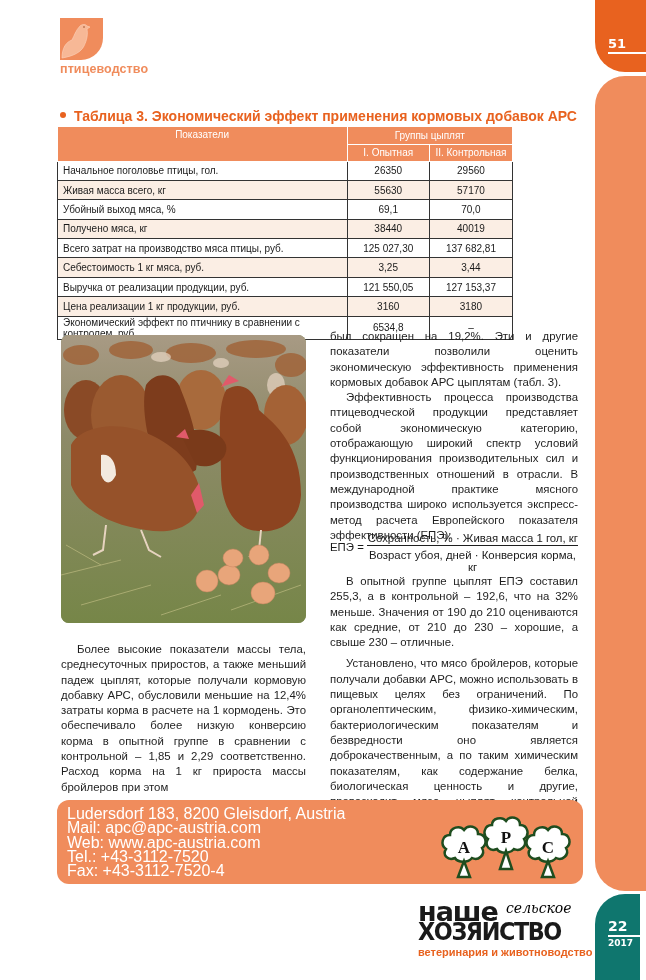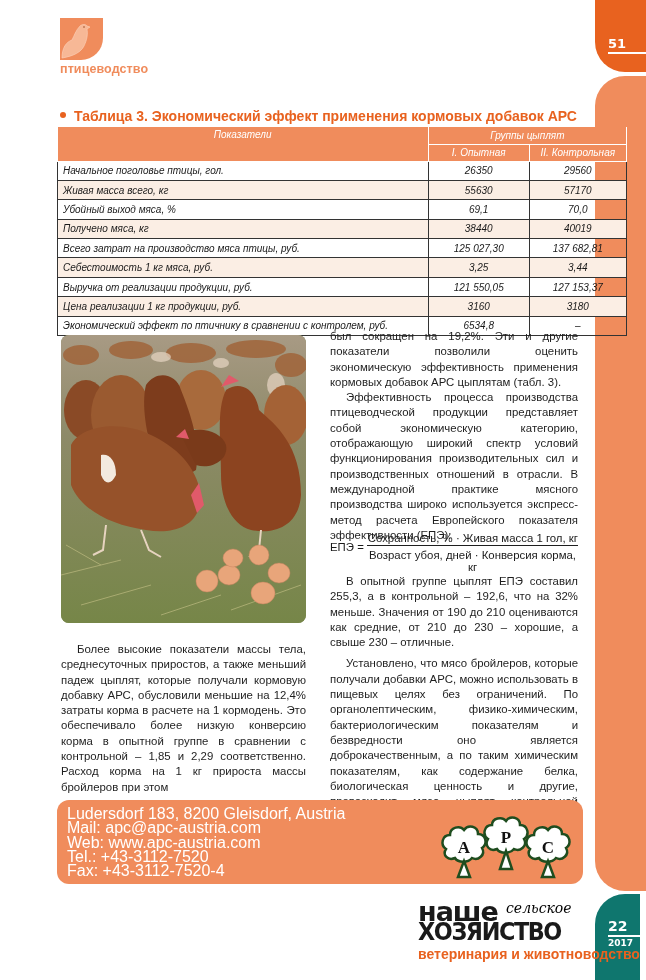--- a/index.html
+++ b/index.html
@@ -19,21 +19,21 @@
   
   .section-logo { position: absolute; left: 60px; top: 18px; width: 43px; height: 42px; background: #f08c5c; border-bottom-right-radius: 22px; overflow: hidden; }
   .section-logo svg { position: absolute; left: 0; top: 0; }
   .section-name { position: absolute; left: 60px; top: 62px; color: #f08c5c; font-weight: bold; font-size: 12.5px; letter-spacing: 0.1px; }
 
   
   .table-title { position: absolute; left: 60px; top: 108px; color: #e8621f; font-weight: bold; font-size: 14px; white-space: nowrap; }
   .table-title .bullet { display: inline-block; width: 6px; height: 6px; background: #e8621f; border-radius: 50%; margin-right: 8px; vertical-align: middle; position: relative; top: -2px; }
 
   
-  table.data-table { position: absolute; left: 57px; top: 127px; width: 570px; border-collapse: collapse; font-size: 10px; font-style: italic; }
+  table.data-table { position: absolute; left: 57px; top: 127px; width: 456px; border-collapse: collapse; font-size: 10px; }
   table.data-table th { background: #f08c5c; color: #fff; font-weight: normal; height: 17px; font-size: 10px; text-align: center; border: 1px solid #fff; border-top: none; }
   table.data-table th.first { border-left: none; }
   table.data-table td { height: 19.4px; border: 1px solid #333; padding: 0 5px; }
   table.data-table td.val { text-align: center; }
   table.data-table tr.shade td { background: #fbeee4; }
   table.data-table col.c1 { width: 335px; }
   table.data-table col.c2 { width: 91px; }
   table.data-table col.c3 { width: 88px; }
 
   
@@ -57,21 +57,21 @@
   
   .contact { position: absolute; left: 57px; top: 800px; width: 526px; height: 84px; background: #f08c5c; border-radius: 12px; }
   .contact .lines { position: absolute; left: 10px; top: 7px; color: #fff; font-size: 16px; line-height: 14.3px; }
   .apc-logo { position: absolute; left: 438px; top: 815px; width: 135px; height: 64px; }
 
   
   .mag-logo { position: absolute; left: 418px; top: 898px; width: 170px; height: 75px; }
   .mag-logo .w1 { position: absolute; left: 0; top: 0; font-family: "DejaVu Sans", sans-serif; font-size: 27px; font-weight: bold; color: #1a1a1a; letter-spacing: -1px; line-height: 27px; }
   .mag-logo .w2 { position: absolute; left: 0; top: 22px; font-family: "DejaVu Sans", sans-serif; font-size: 24px; font-weight: bold; color: #1a1a1a; letter-spacing: -1.5px; line-height: 24px; transform: scaleX(0.93); transform-origin: left; }
   .mag-logo .script { position: absolute; left: 88px; top: 2px; font-family: "DejaVu Serif", serif; font-style: italic; font-size: 14px; color: #000000; }
-  .mag-logo .sub { position: absolute; left: 0; top: 48px; font-size: 14px; font-weight: bold; color: #e8621f; white-space: nowrap; }
+  .mag-logo .sub { position: absolute; left: 0; top: 48px; font-size: 11px; font-weight: bold; color: #e8621f; white-space: nowrap; }
 </style>
 </head>
 <body>
 
 <div class="tab-top">
   <span class="pg">51</span>
   <span class="line"></span>
 </div>
 <div class="tab-mid"></div>
 <div class="tab-bot">

